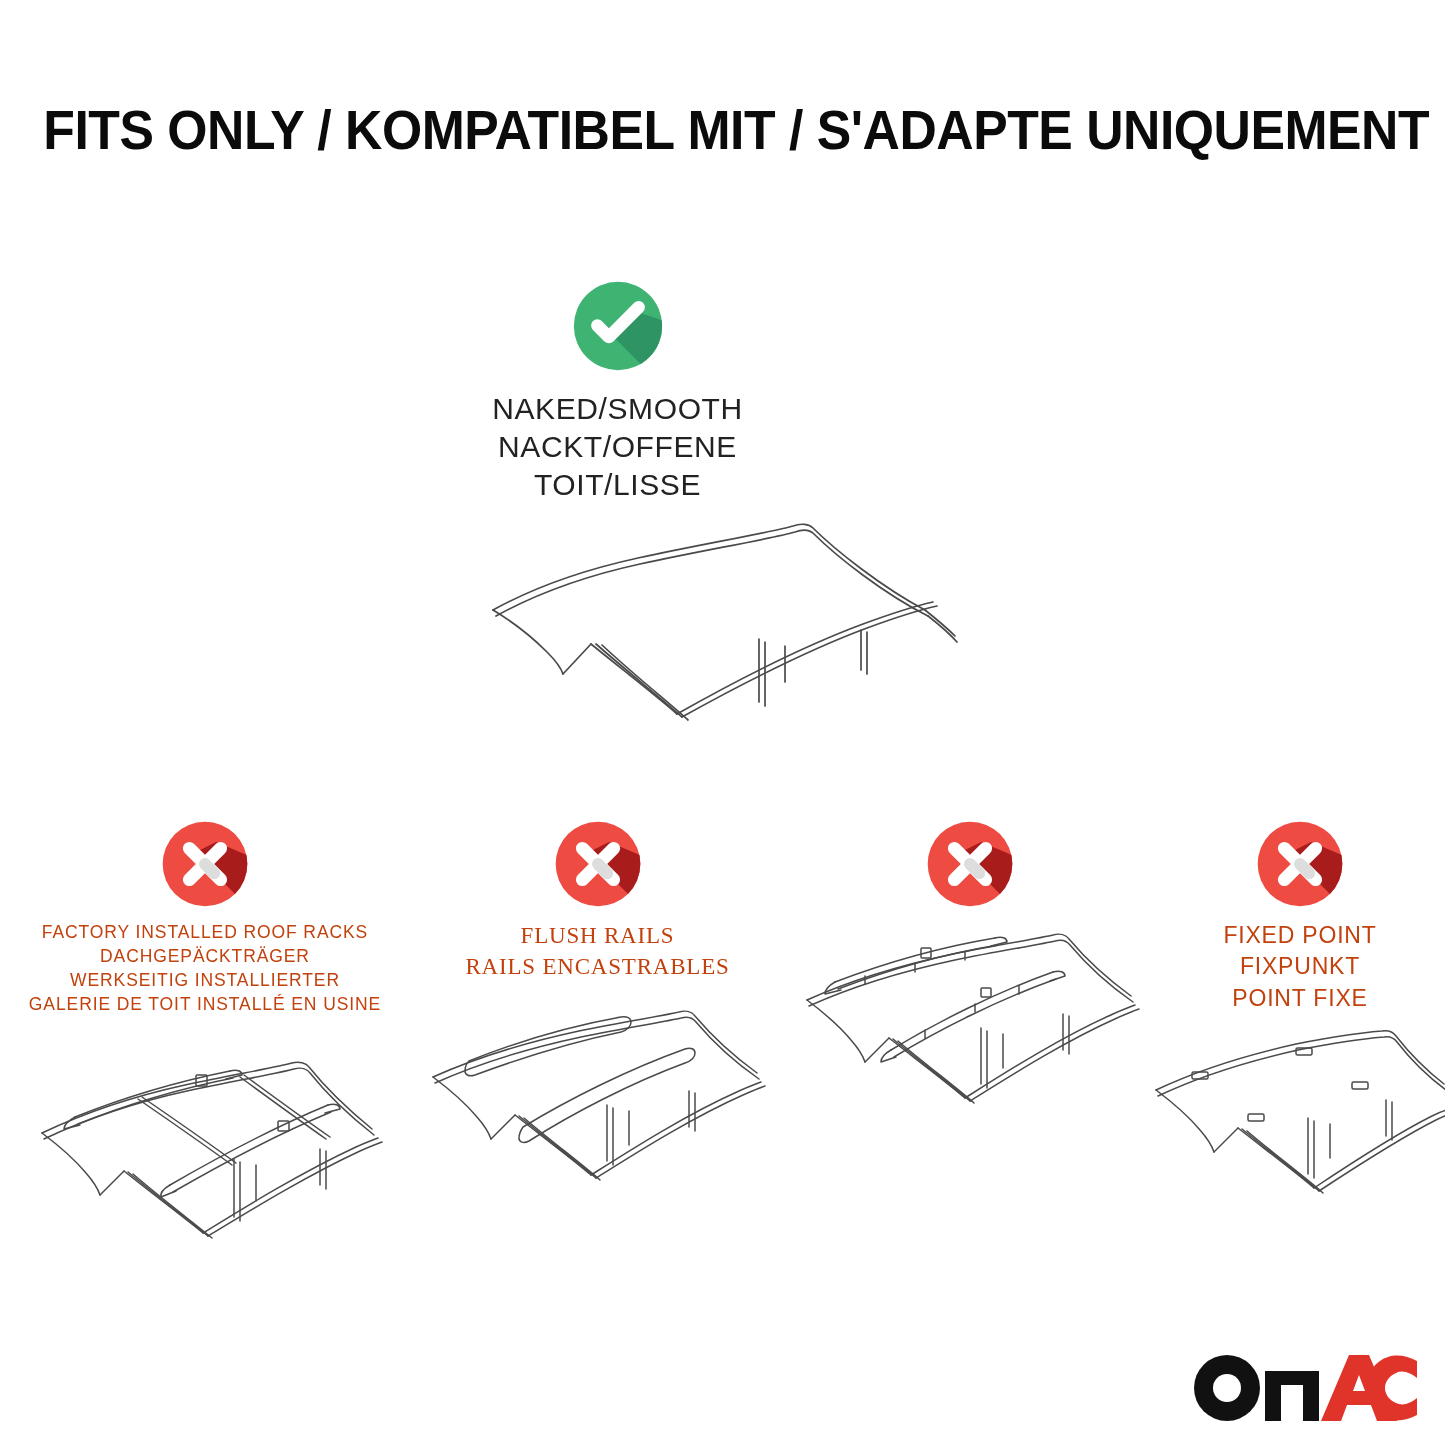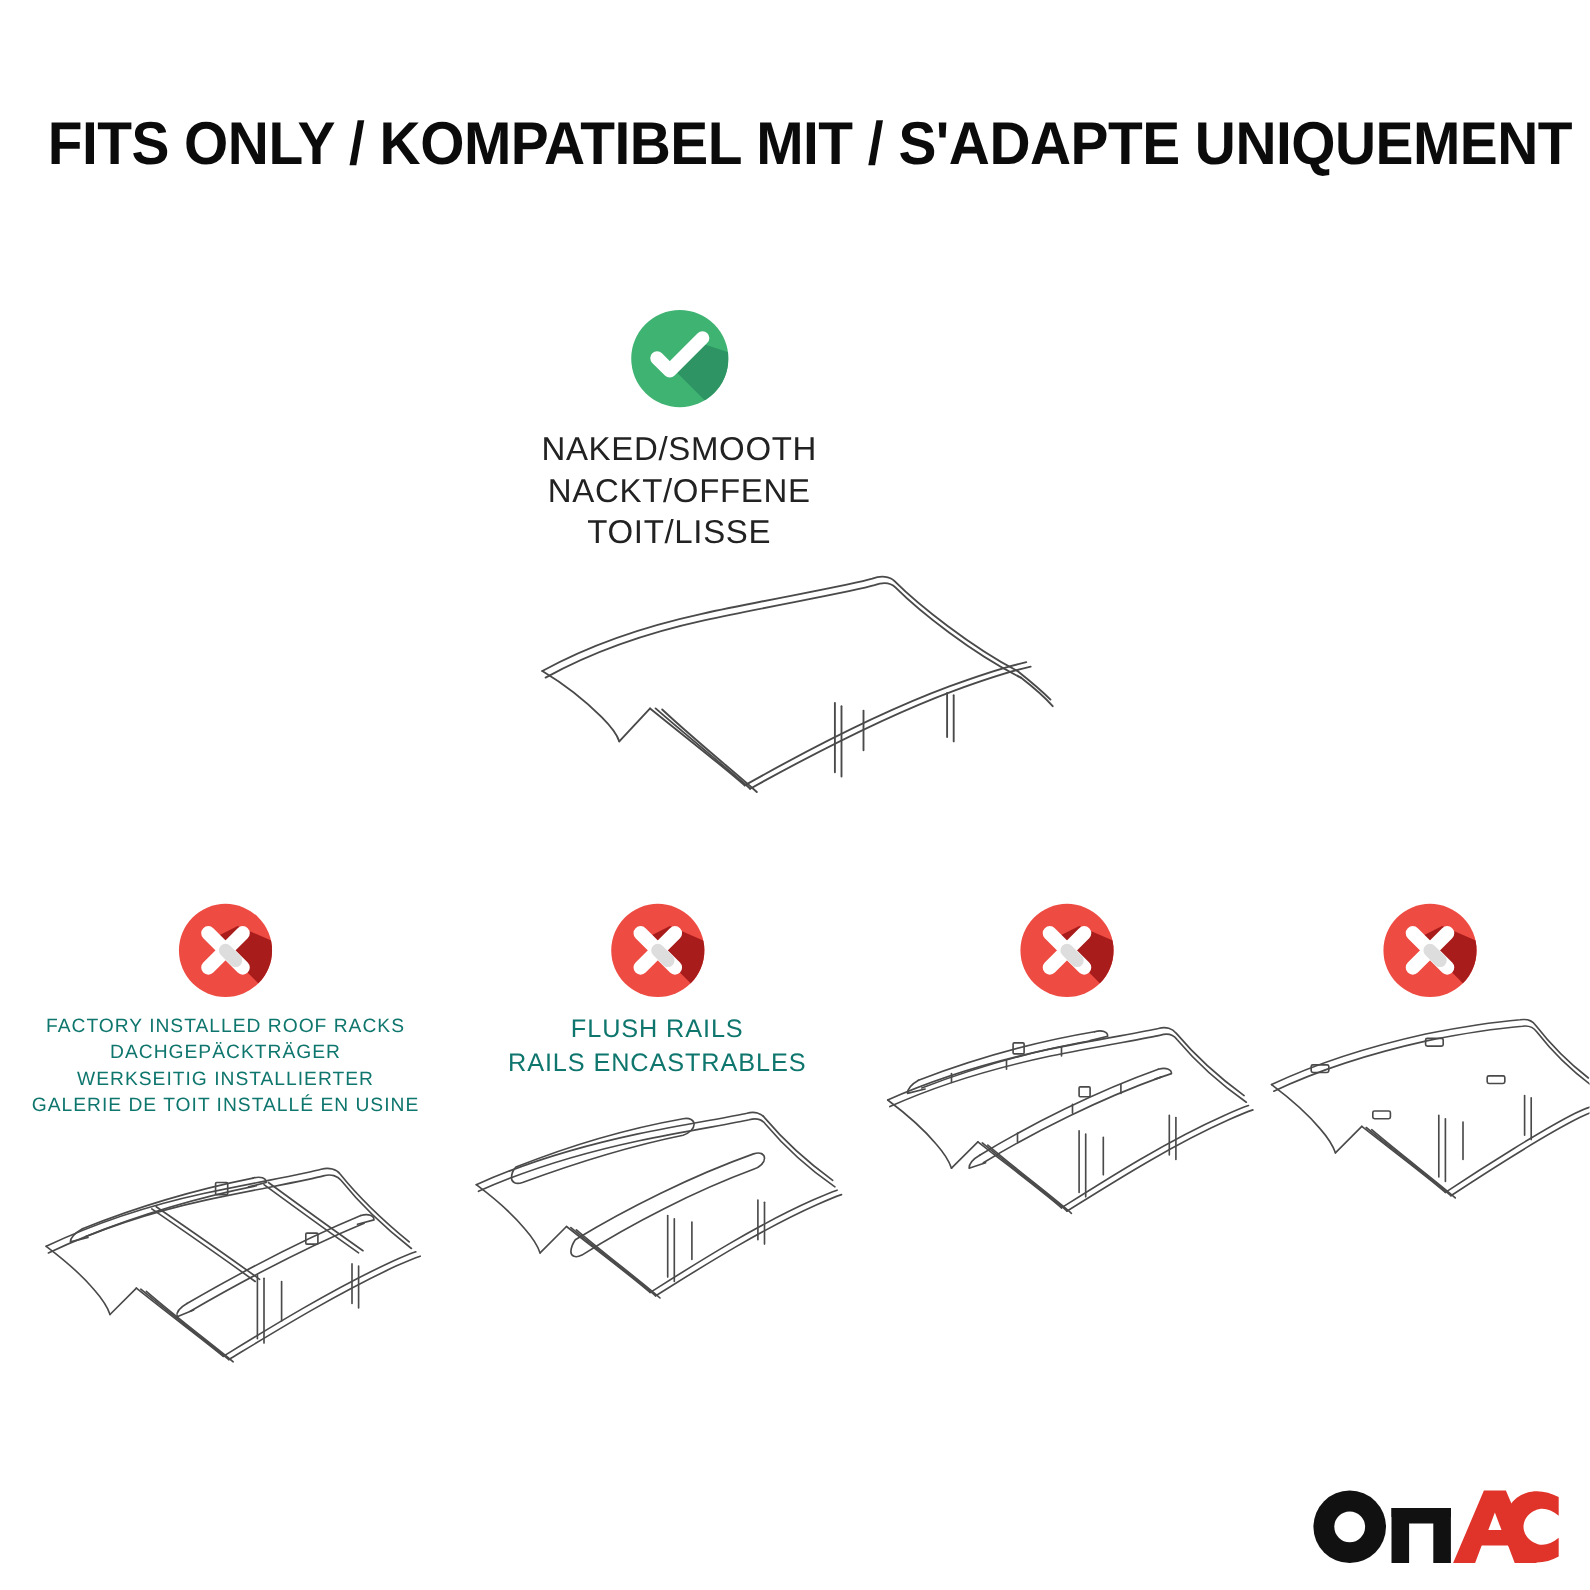--- a/index.html
+++ b/index.html
@@ -72,32 +72,32 @@
     width: 1445px;
     display: flex;
     align-items: flex-start;
   }
   .cell {
     display: flex;
     flex-direction: column;
     align-items: center;
   }
   .cell-1 { width: 410px; }
-  .cell-2 { width: 375px; }
+  .cell-2 { width: 375px; font-family: Liberation Serif, serif; }
   .cell-3 { width: 370px; }
   .cell-4 { width: 290px; }
 
   .x-icon {
     width: 92px;
     height: 92px;
   }
   .cell-labels {
     margin-top: 10px;
     text-align: center;
-    color: #0f766e;
+    color: #c2410c;
     font-weight: 400;
   }
   .cell-1 .cell-labels {
     font-size: 17.5px;
     line-height: 1.38;
     letter-spacing: 0.9px;
   }
   .cell-2 .cell-labels,
   .cell-3 .cell-labels,
   .cell-4 .cell-labels {
@@ -380,20 +380,25 @@
         <g clip-path="url(#xc4)">
             <path d="M38 38 L118 118 L118 50 L62 26 Z" fill="#A81C1C"></path>
           </g>
         <g stroke-linecap="round" stroke-width="14" fill="none">
           <path d="M33 33 L67 67" stroke="#FFFFFF"></path>
           <path d="M67 33 L33 67" stroke="#FFFFFF"></path>
           <path d="M50 50 L60 60" stroke="#DDDDDD" stroke-width="13"></path>
         </g>
       </svg>
     </div>
+    <div class="cell-labels">
+      <div>FIXED POINT</div>
+      <div>FIXPUNKT</div>
+      <div>POINT FIXE</div>
+    </div>
     <div class="cell-art">
       <svg width="300" height="225" viewBox="0 0 300 225" aria-hidden="true">
         <g fill="none" stroke="#4A4A4A" stroke-width="1.5" stroke-linecap="round" stroke-linejoin="round">
           <path d="M6 60 C44 42 92 26 146 14 C186 6 220 2 232 1 C238 0 243 2 246 6
                    C260 24 276 40 294 54"></path>
           <path d="M8 66 C46 48 94 32 148 20 C188 12 222 8 234 7 C240 6 244 8 247 12
                    C261 30 277 46 296 60"></path>
 
           <rect x="42" y="42" width="16" height="7" rx="1.5"></rect>
           <rect x="146" y="18" width="16" height="7" rx="1.5"></rect>

